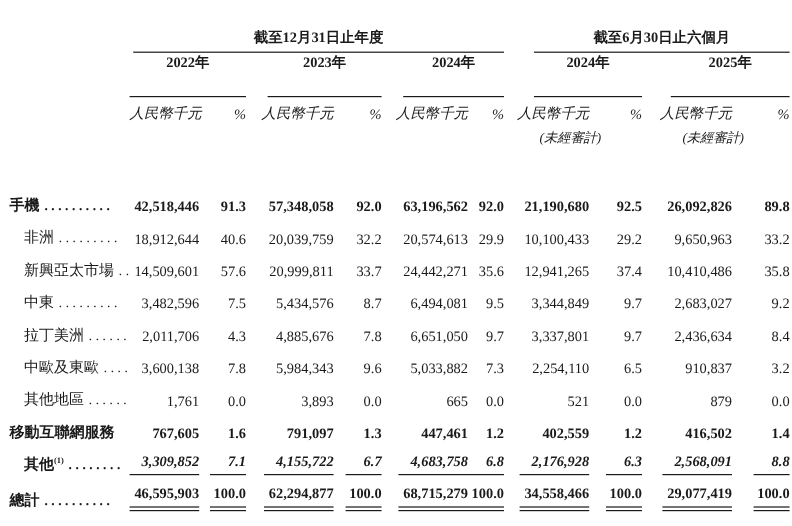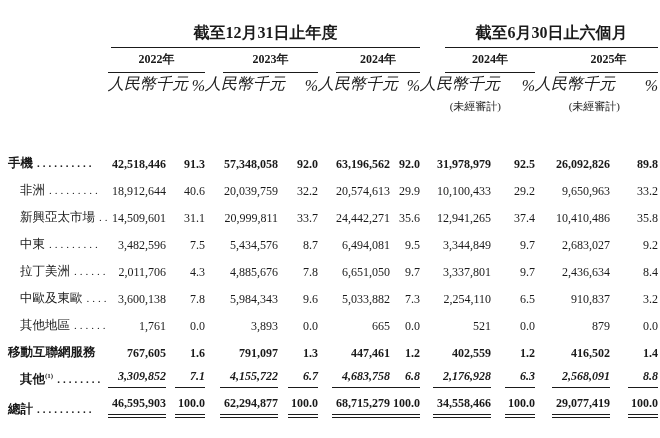--- a/index.html
+++ b/index.html
@@ -2,32 +2,32 @@
 <html><head>
 <meta charset="utf-8">
 <style>
   html,body{margin:0;padding:0;background:#ffffff;}
   body{width:660px;height:438px;overflow:hidden;
        font-family:"Liberation Serif","DejaVu Serif",serif;color:#1a1a1a;}
   .page{padding:6px 2px 0 8px;}
   table{border-collapse:collapse;table-layout:fixed;width:650px;}
   td,th{padding:0;margin:0;font-weight:normal;white-space:nowrap;vertical-align:bottom;}
   
-  .ghead{font-size:16px;font-weight:bold;text-align:center;height:23px;}
+  .ghead{font-size:12px;font-weight:bold;text-align:center;height:23px;}
   .ghead .rule{border-bottom:1.5px solid #1a1a1a;padding-bottom:3px;}
   .g2 .rule{margin-left:25px;margin-top:17px;}
   .g1 .rule{margin-left:3px;}
   .yhead{font-size:12px;font-weight:bold;text-align:center;height:25px;}
-  .yhead .rule{border-bottom:1.5px solid #1a1a1a;padding-bottom:4px;}
+  .yhead .rule{border-bottom:1.5px solid #1a1a1a;padding-bottom:19px;}
   .y2 .rule{margin-left:18px;}
   .y3 .rule{margin-left:18px;}
   .y4 .rule{margin-left:25px;}
   .y5 .rule{margin-left:24px;}
-  .units td{font-size:16px;font-style:italic;text-align:right;height:22px;}
-  .unaud td{font-size:11px;text-align:right;height:19px;}
+  .units td{font-size:12px;font-style:italic;text-align:right;height:22px;}
+  .unaud td{font-size:11px;font-style:italic;text-align:right;height:19px;}
   .unaud .shift{position:relative;right:-10px;}
   .spacer td{height:31px;}
   
   tbody td{font-size:12px;text-align:right;height:27px;}
   tbody tr.total-row td{height:30px;padding-bottom:4px;}
   td.lbl{text-align:left;font-size:12.5px;}
   td.lbl.ind{padding-left:12px;}
   .b{font-weight:bold;}
   .leader{letter-spacing:3px;margin-left:4px;font-size:11px;}
   .sup{font-size:7px;vertical-align:super;line-height:0;}
@@ -109,42 +109,42 @@
     </thead>
     <tbody>
         <tr>
           <td class="lbl b"><span>手機</span><span class="leader">..........</span></td>
           <td class="val b"><span class="seg">42,518,446</span></td>
           <td class="pct b"><span class="seg">91.3</span></td>
           <td class="val b"><span class="seg">57,348,058</span></td>
           <td class="pct b"><span class="seg">92.0</span></td>
           <td class="val b"><span class="seg">63,196,562</span></td>
           <td class="pct b"><span class="seg">92.0</span></td>
-          <td class="val b"><span class="seg">31,978,979</span></td>
+          <td class="val b"><span class="seg">21,190,680</span></td>
           <td class="pct b"><span class="seg">92.5</span></td>
           <td class="val b"><span class="seg">26,092,826</span></td>
           <td class="pct b"><span class="seg">89.8</span></td>
         </tr>
         <tr>
           <td class="lbl ind"><span>非洲</span><span class="leader">.........</span></td>
           <td class="val"><span class="seg">18,912,644</span></td>
           <td class="pct"><span class="seg">40.6</span></td>
           <td class="val"><span class="seg">20,039,759</span></td>
           <td class="pct"><span class="seg">32.2</span></td>
           <td class="val"><span class="seg">20,574,613</span></td>
           <td class="pct"><span class="seg">29.9</span></td>
           <td class="val"><span class="seg">10,100,433</span></td>
           <td class="pct"><span class="seg">29.2</span></td>
           <td class="val"><span class="seg">9,650,963</span></td>
           <td class="pct"><span class="seg">33.2</span></td>
         </tr>
         <tr>
           <td class="lbl ind"><span>新興亞太市場</span><span class="leader">..</span></td>
           <td class="val"><span class="seg">14,509,601</span></td>
-          <td class="pct"><span class="seg">31.1</span></td>
+          <td class="pct"><span class="seg">57.6</span></td>
           <td class="val"><span class="seg">20,999,811</span></td>
           <td class="pct"><span class="seg">33.7</span></td>
           <td class="val"><span class="seg">24,442,271</span></td>
           <td class="pct"><span class="seg">35.6</span></td>
           <td class="val"><span class="seg">12,941,265</span></td>
           <td class="pct"><span class="seg">37.4</span></td>
           <td class="val"><span class="seg">10,410,486</span></td>
           <td class="pct"><span class="seg">35.8</span></td>
         </tr>
         <tr>

